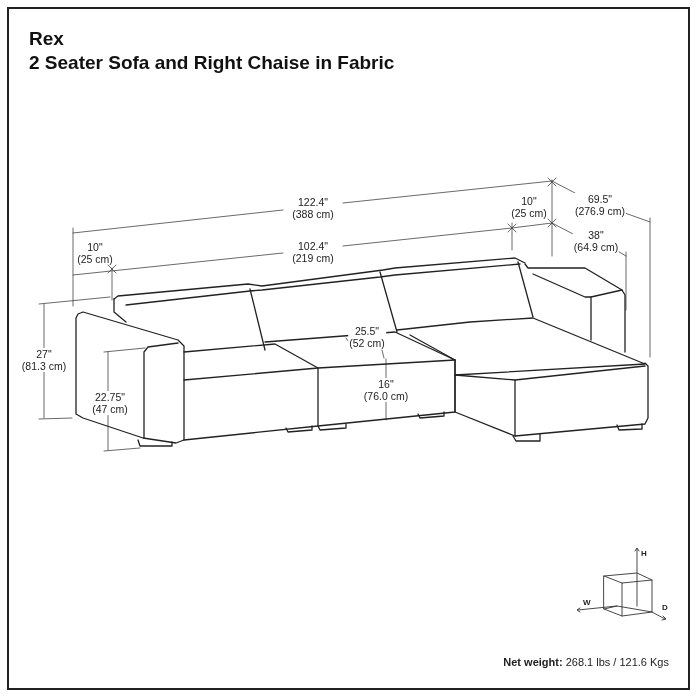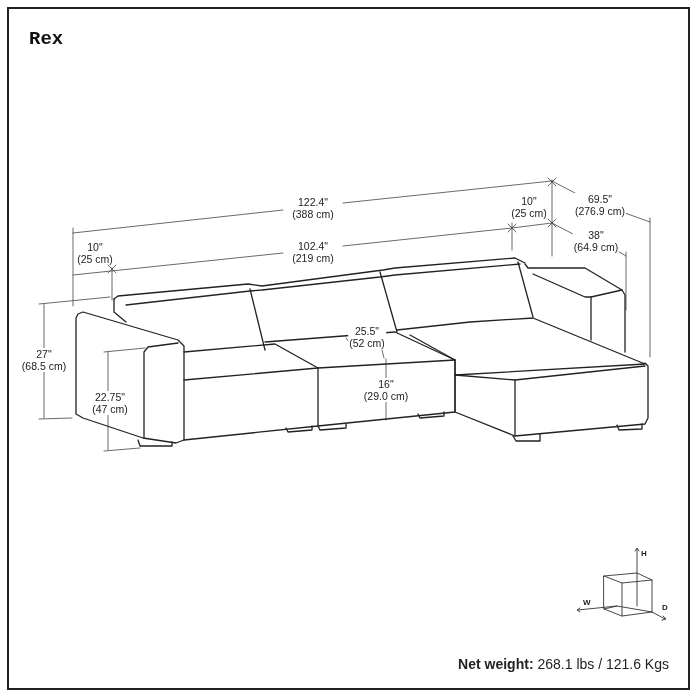--- a/index.html
+++ b/index.html
@@ -2,35 +2,36 @@
 <html><head>
 <meta charset="utf-8">
 <style>
   html, body { margin: 0; padding: 0; background: #fff; }
   body { width: 700px; height: 700px; position: relative; overflow: hidden;
          font-family: "Liberation Sans", "DejaVu Sans", sans-serif; color: #1a1a1a; }
   .frame { position: absolute; left: 7px; top: 7px; width: 683px; height: 683px;
            border: 2px solid #222; box-sizing: border-box; }
   .title { position: absolute; left: 29px; top: 27px; font-weight: bold; font-size: 19px;
            line-height: 24px; color: #111; }
-  .title div { white-space: nowrap; font-family: Liberation Mono, monospace; }
+  .title div { white-space: nowrap; }
   svg.drawing { position: absolute; left: 0; top: 0; width: 700px; height: 700px; }
   .lbl { position: absolute; font-size: 10.5px; line-height: 12px; text-align: center;
          white-space: nowrap; color: #222; background: #fff; padding: 0 1px; transform: translate(-50%, 0); }
   .axis-lbl { position: absolute; font-size: 8px; font-weight: bold; color: #222; }
-  .weight { position: absolute; right: 31px; top: 656px; font-size: 14px; color: #222; white-space: nowrap; }
+  .weight { position: absolute; right: 31px; top: 656px; font-size: 11px; color: #222; white-space: nowrap; }
   .weight b { font-weight: bold; }
 </style>
 </head>
 <body>
 
 <div class="frame"></div>
 
 <div class="title">
   <div>Rex</div>
+  <div>2 Seater Sofa and Right Chaise in Fabric</div>
 </div>
 
 <svg class="drawing" viewBox="0 0 700 700" fill="none" stroke="#222" stroke-width="1.3" stroke-linejoin="round" stroke-linecap="round">
 
   <g stroke="#444" stroke-width="0.8">
 
     <line x1="73" y1="233" x2="283" y2="210"></line>
     <line x1="343" y1="203" x2="552" y2="181"></line>
     <line x1="73" y1="228" x2="73" y2="306"></line>
 
@@ -143,33 +144,33 @@
 <div class="lbl" style="left:600px;top:193px;">
   <div>69.5"</div>
   <div>(276.9 cm)</div>
 </div>
 <div class="lbl" style="left:596px;top:229px;">
   <div>38"</div>
   <div>(64.9 cm)</div>
 </div>
 <div class="lbl" style="left:44px;top:348px;">
   <div>27"</div>
-  <div>(68.5 cm)</div>
+  <div>(81.3 cm)</div>
 </div>
 <div class="lbl" style="left:110px;top:391px;">
   <div>22.75"</div>
   <div>(47 cm)</div>
 </div>
 <div class="lbl" style="left:367px;top:325px;">
   <div>25.5"</div>
   <div>(52 cm)</div>
 </div>
 <div class="lbl" style="left:386px;top:378px;">
   <div>16"</div>
-  <div>(29.0 cm)</div>
+  <div>(76.0 cm)</div>
 </div>
 
 <div class="axis-lbl" style="left:641px;top:549px;">H</div>
 <div class="axis-lbl" style="left:583px;top:598px;">W</div>
 <div class="axis-lbl" style="left:662px;top:603px;">D</div>
 
 <div class="weight">
   <b>Net weight:</b>
   <span>268.1 lbs / 121.6 Kgs</span>
 </div>

